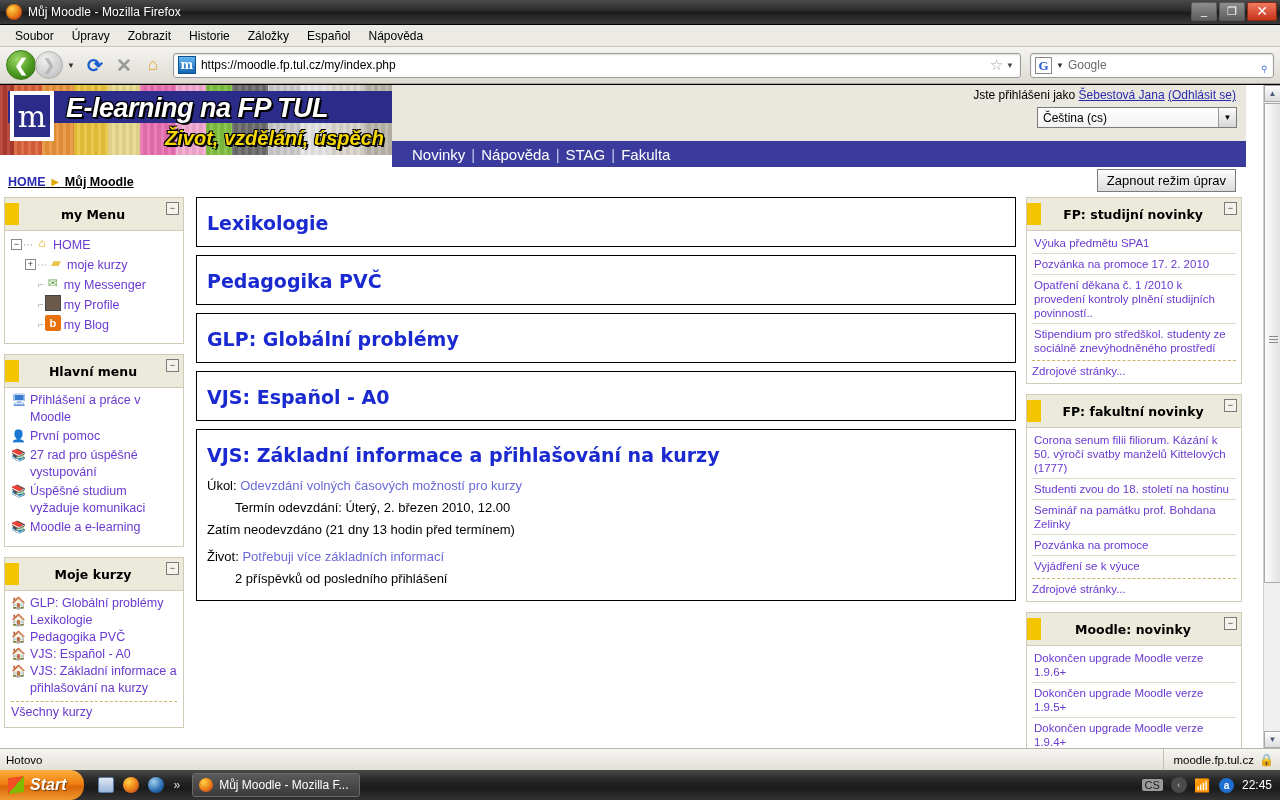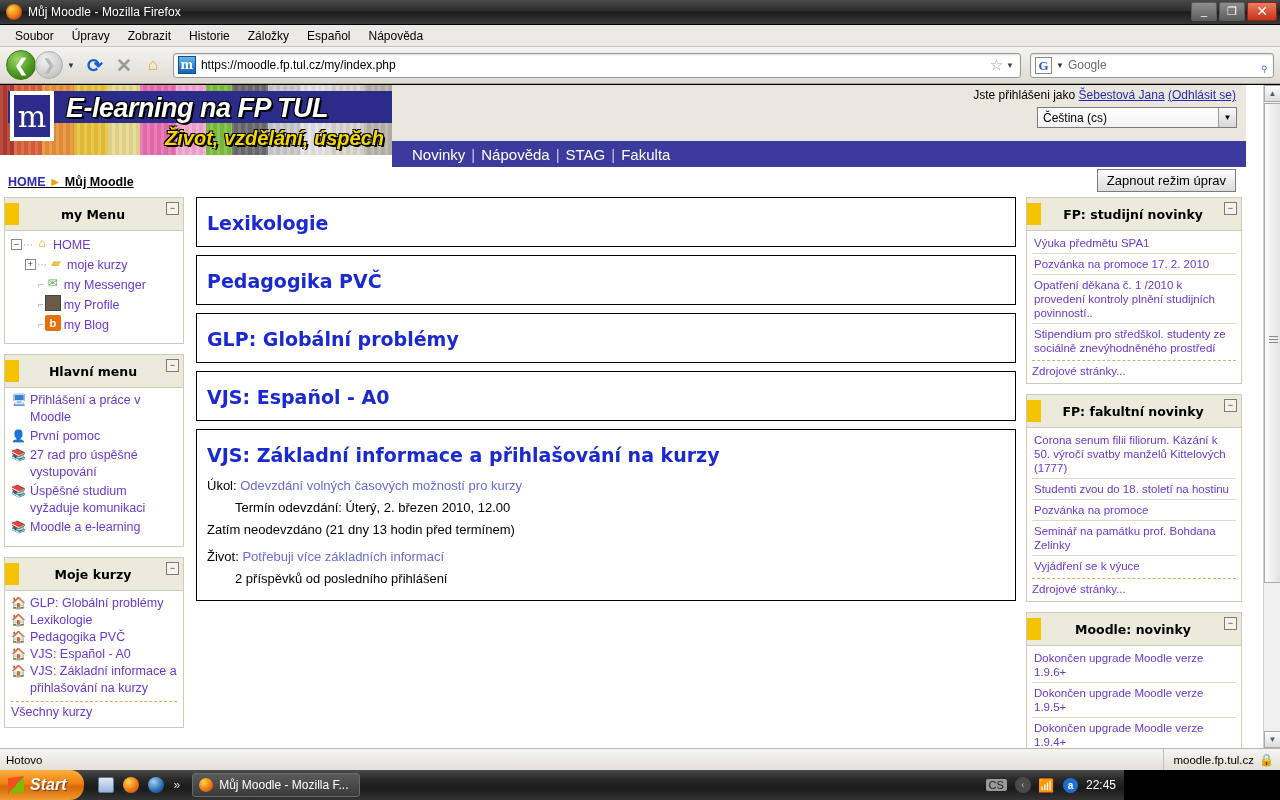--- a/index.html
+++ b/index.html
@@ -311,21 +311,21 @@
     border-top: 1px solid #b8b5ac;
     display:flex; align-items:center; font-size: 11.5px; color:#000;
   }
   .sb-left { padding-left: 6px; flex: 1; }
   .sb-right { display:flex; align-items:center; gap:5px; padding-right: 6px;
     border-left: 1px solid #c2bfb6; height: 100%; padding-left: 10px; }
   .lock { color:#d8a400; font-size: 12px; }
 
   
   .taskbar {
-    position:absolute; top: 770px; left: 0; width: 1124px; height: 30px;
+    position:absolute; top: 770px; left: 0; width: 1280px; height: 30px;
     background: linear-gradient(to bottom,#4a4a4a 0%, #2a2a2a 30%, #1a1a1a 60%, #333 100%);
     display:flex; align-items:center;justify-content:center;
   }
   .startbtn {
     height: 30px; padding: 0 18px 0 8px;
     border-radius: 0 14px 14px 0;
     background: linear-gradient(to bottom, #fbb040 0%, #f08010 45%, #d96608 55%, #f09a30 100%);
     display:flex; align-items:center; gap:6px;
     color:#fff; font-size: 16px; font-weight:bold; font-style: italic;
     text-shadow: 1px 1px 1px rgba(0,0,0,.5);
@@ -617,22 +617,22 @@
           <div class="block">
             <div class="block-h">
               <div class="swatch"></div>
               <div class="btitle">FP: fakultní novinky</div>
               <div class="minus">−</div>
             </div>
             <div class="block-b" style="padding:2px 5px 5px 5px">
               <ul class="newslist">
                 <li><a href="#">Corona senum filii filiorum. Kázání k 50. výročí svatby manželů Kittelových (1777)</a></li>
                 <li><a href="#">Studenti zvou do 18. století na hostinu</a></li>
+                <li><a href="#">Seminář na památku prof. Bohdana Zelinky</a></li>
                 <li><a href="#">Pozvánka na promoce</a></li>
-                <li><a href="#">Seminář na památku prof. Bohdana Zelinky</a></li>
                 <li><a href="#">Vyjádření se k výuce</a></li>
               </ul>
               <div class="srcline">
                 <a href="#">Zdrojové stránky...</a>
               </div>
             </div>
           </div>
 
           <div class="block">
             <div class="block-h">

